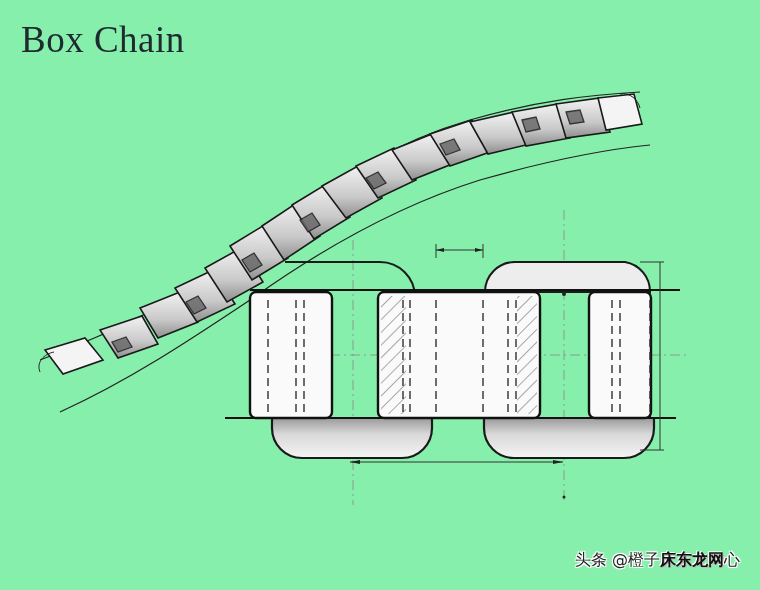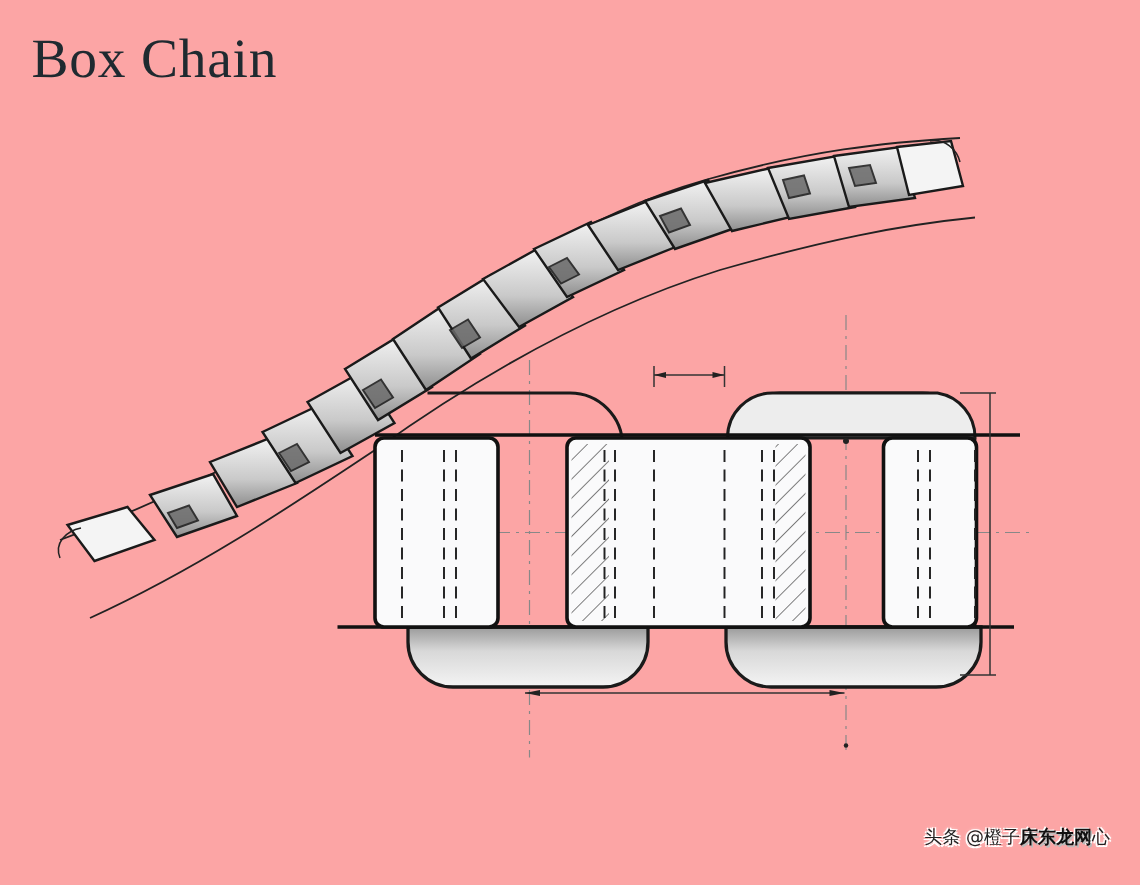--- a/index.html
+++ b/index.html
@@ -1,29 +1,29 @@
 <!DOCTYPE html>
 <html><head>
 <meta charset="utf-8">
 <style>
   html, body { margin: 0; padding: 0; background: #fafafb; }
   .canvas {
     position: relative; width: 760px; height: 590px; overflow: hidden;
-    background: #fca5a5;
+    background: #86efac;
   }
   .title {
     position: absolute; left: 21px; top: 18px;
     font-family: "Liberation Serif", "DejaVu Serif", serif;
     font-size: 37px; color: #1f2a30; letter-spacing: 0.5px;
   }
   svg.drawing { position: absolute; left: 0; top: 0; }
   .watermark {
     position: absolute; right: 20px; top: 550px;
     font-family: "DejaVu Sans", "Liberation Sans", sans-serif;
-    font-size: 12px; color: #222; white-space: nowrap;
+    font-size: 16px; color: #222; white-space: nowrap;
     text-shadow: 1px 1px 0 #fff, -1px -1px 0 #fff, 1px -1px 0 #fff, -1px 1px 0 #fff, 0 0 3px #fff;
   }
   .watermark .bold { font-weight: bold; color: #111; text-shadow: 1px 1px 0 #bbb, -1px -1px 0 #fff; }
 </style>
 </head>
 <body>
 
 <div class="canvas">
 
   <div class="title">Box Chain</div>

